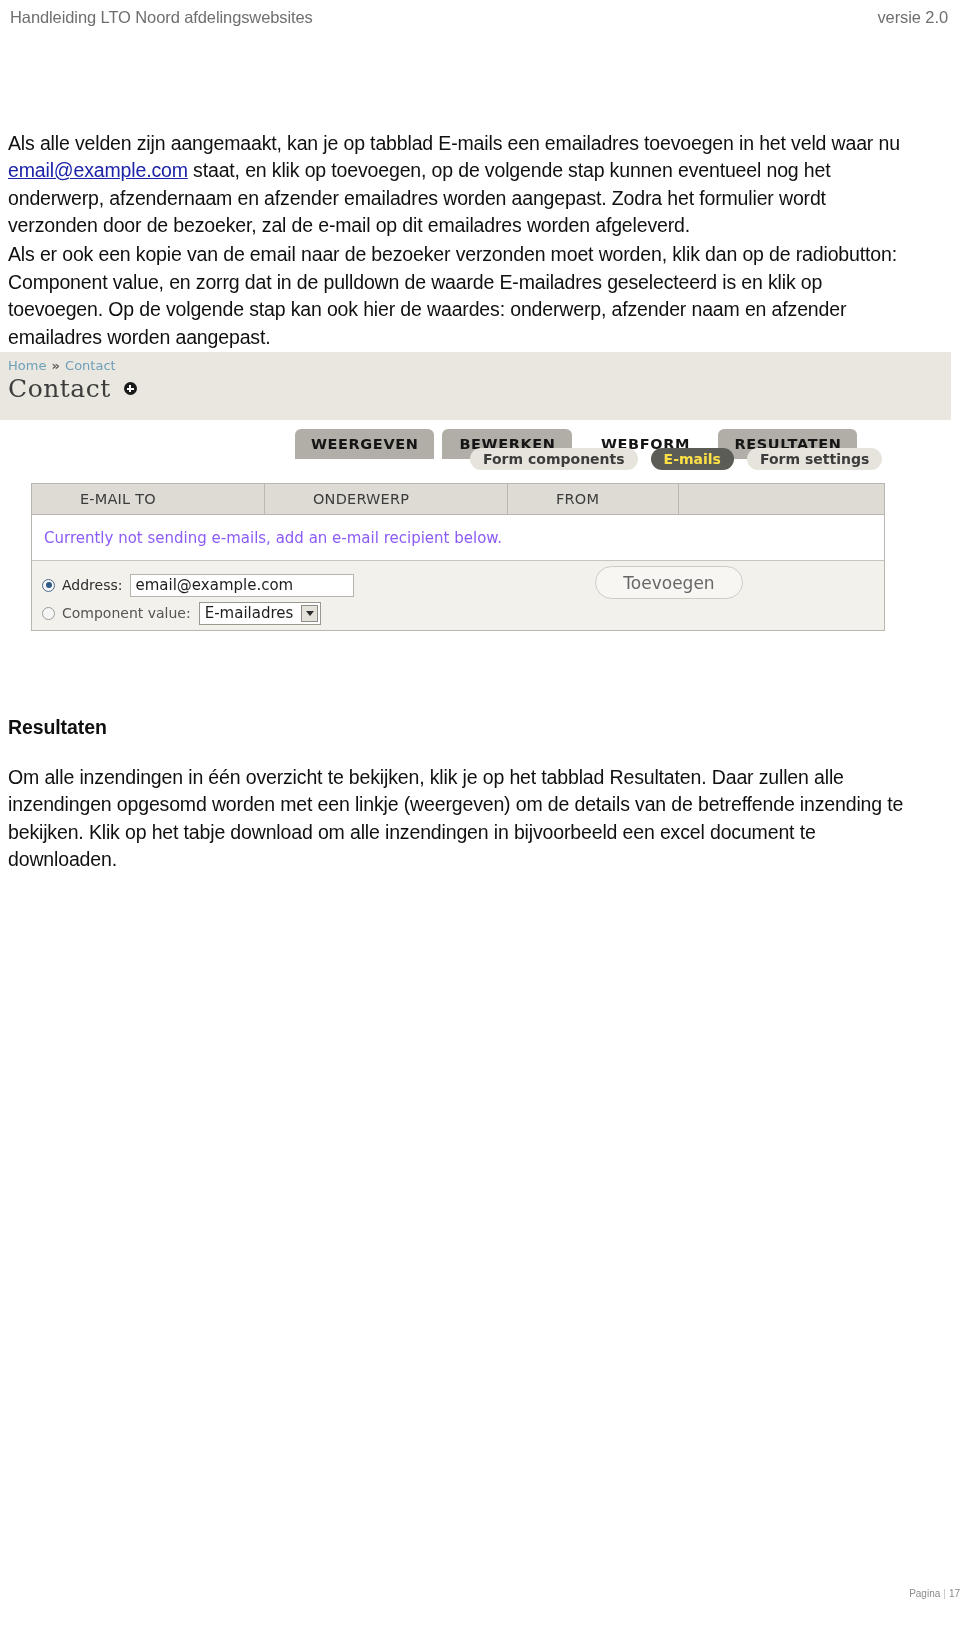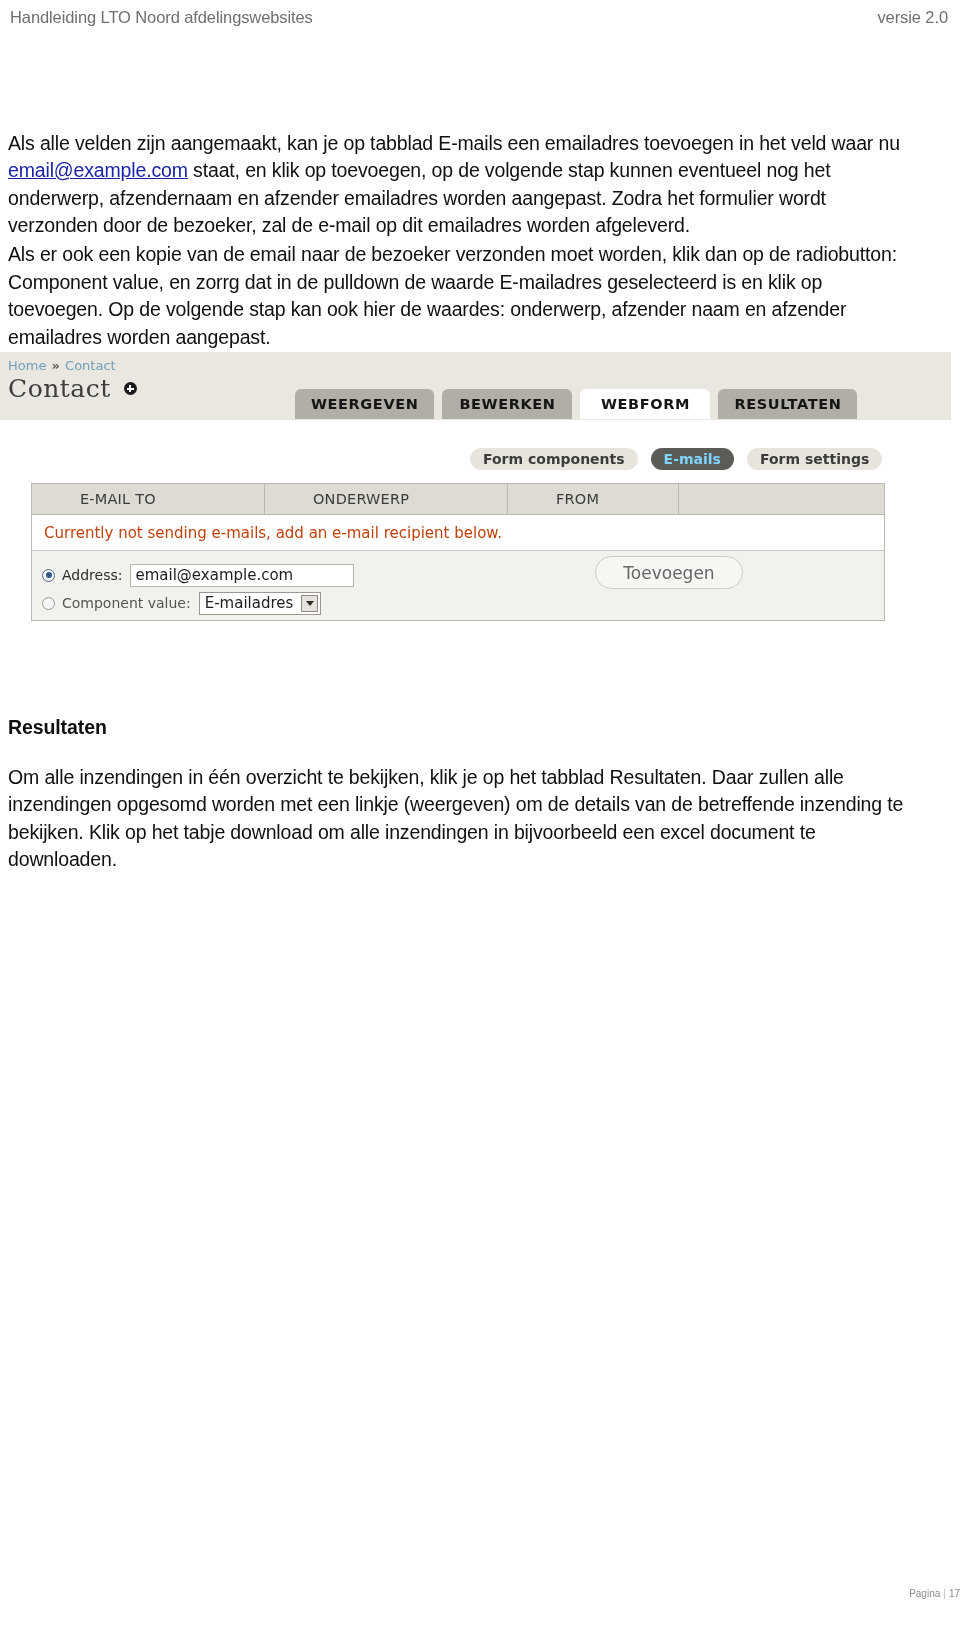--- a/index.html
+++ b/index.html
@@ -126,20 +126,21 @@
     display: flex;
     align-items: center;
     justify-content: center;
     padding: 0 16px;
     white-space: nowrap;
     font-family: "DejaVu Sans", sans-serif;
   }
   .tab.active {
     background: #ffffff;
     color: #151515;
+    margin-top: 40px;
   }
 
   .subtabs {
     position: absolute;
     left: 470px;
     top: 96px;
     display: flex;
     gap: 13px;
   }
   .subtab {
@@ -151,21 +152,21 @@
     font-weight: bold;
     display: flex;
     align-items: center;
     justify-content: center;
     padding: 0 13px;
     white-space: nowrap;
     font-family: "DejaVu Sans", sans-serif;
   }
   .subtab.active {
     background: #5c5c56;
-    color: #7dd3fc;
+    color: #fde047;
   }
 
   .etable {
     position: absolute;
     left: 31px;
     top: 131px;
     width: 854px;
     border: 1px solid #b9b7af;
     border-collapse: collapse;
     background: #ffffff;
@@ -189,26 +190,26 @@
     border-right: 1px solid #b9b7af;
     height: 100%;
     margin-left: 37px;
   }
   .th-1 { width: 196px; }
   .th-2 { width: 206px; }
   .th-3 { width: 134px; }
   .th-4 { width: 316px; border-right: none !important; }
 
   .etable .notice-row {
-    height: 36px;
+    height: 46px;
     display: flex;
     align-items: center;
     padding-left: 12px;
     font-size: 15px;
-    color: #c2410c;
+    color: #8b5cf6;
     background: #ffffff;
     border-bottom: 1px solid #c7c5bd;
     box-sizing: border-box;
     font-family: "DejaVu Sans", sans-serif;
   }
 
   .etable .form-row {
     background: #f2f1ec;
     padding: 10px 0 9px 0;
     position: relative;

